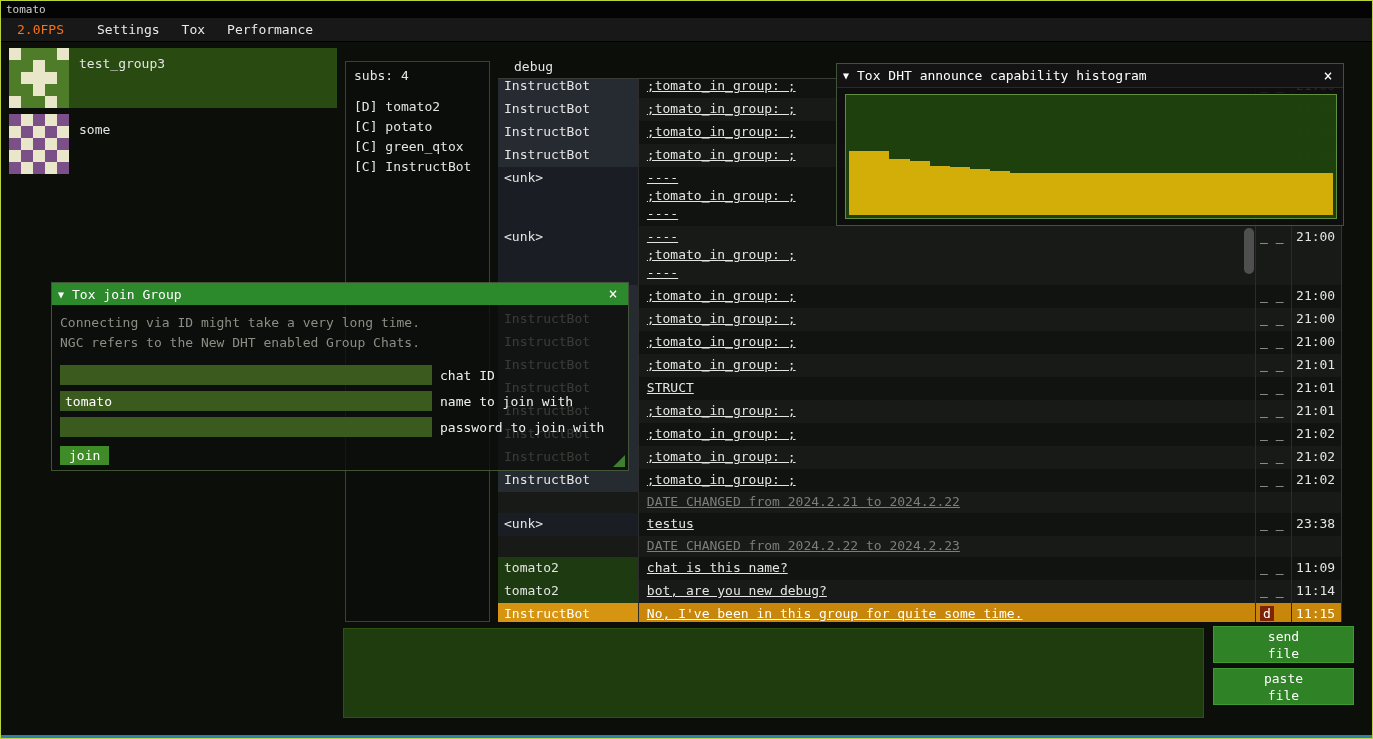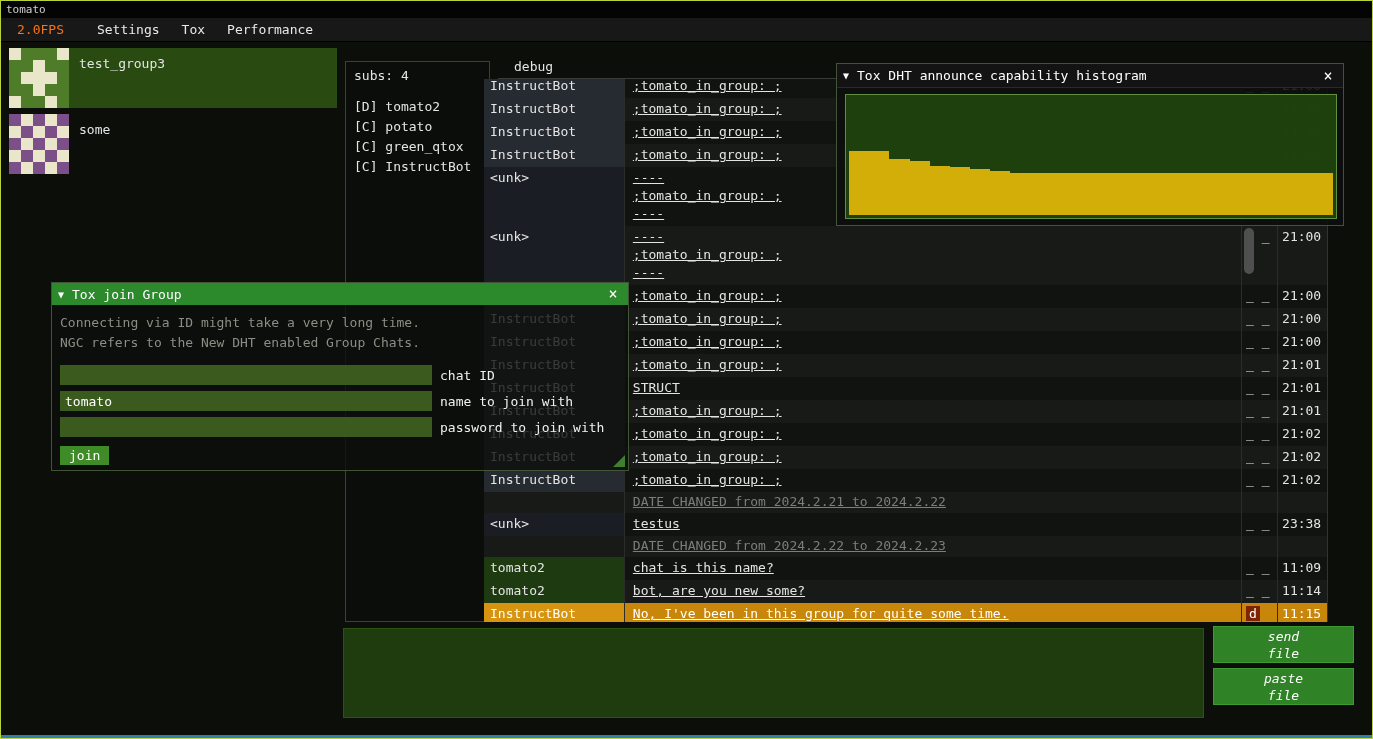--- a/index.html
+++ b/index.html
@@ -20,21 +20,21 @@
   .group-label { margin-left:10px; padding-top:8px; }
 
   
   .subs-panel { position:absolute; left:344px; top:60px; width:145px; height:561px; border:1px solid #3e3e3e; padding:6px 0 0 8px; background:rgba(12,14,10,0.6); }
   .subs-header { margin-bottom:14px; }
   .subs-item { line-height:20px; }
 
   
   .tabbar { position:absolute; left:497px; top:55px; width:844px; height:23px; background:#0c0e0a; border-bottom:1px solid #3a3a3a; z-index:5; }
   .tab-label { display:inline-block; padding-left:16px; line-height:22px; }
-  .chat-table { position:absolute; left:483px; top:78px; width:844px; height:543px; overflow:hidden; border-right:1px solid #333; z-index:1; }
+  .chat-table { position:absolute; left:497px; top:78px; width:844px; height:543px; overflow:hidden; border-right:1px solid #333; z-index:1; }
   .rows { margin-top:-4px; }
   .chat-row { display:flex; line-height:18px; }
   .chat-row:nth-child(odd) { background:#101310; }
   .chat-row:nth-child(even) { background:#171a17; }
   .cell { padding:2px 0 3px 0; }
   .cell-name { width:140px; padding-left:6px; overflow:hidden; white-space:nowrap; }
   .cell-msg  { width:618px; padding-left:8px; border-left:1px solid #2c2c2c;text-decoration:underline; }
   .cell-flags{ width:36px; padding-left:4px; border-left:1px solid #2c2c2c; white-space:nowrap; }
   .cell-time { width:50px; padding-left:4px; border-left:1px solid #2c2c2c; white-space:nowrap; }
   .st-gray  .cell-name { background:#262b31; }
@@ -42,21 +42,21 @@
   .st-green .cell-name { background:#1d3a10; }
   .st-orange { background:#c8860a !important; color:#fff; }
   .st-orange .cell-name { background:#d69410; }
   .st-date { line-height:16px; }
   .st-date .cell-msg { color:#7d7d7d; }
   .flag-d { background:#7e2304; padding:0 3px; }
   .scroll-thumb { position:absolute; left:1243px; top:227px; width:10px; height:46px; background:#4f4f4f; border-radius:5px; z-index:15; }
 
   
   .chat-input { position:absolute; left:342px; top:627px; width:861px; height:90px; background:#1e3c0e; border:1px solid #2c5214; resize:none; color:#e4e4e4; font-family:"DejaVu Sans Mono", monospace; font-size:13px; padding:4px 6px; outline:none; }
-  .file-btn { position:absolute; left:1212px; width:141px; height:37px; background:#2f8226; border:1px solid #3f9a32; color:#fff; font-family:"DejaVu Sans Mono", monospace; font-size:13px; white-space:pre-line; text-align:center; line-height:17px; cursor:default;font-style:italic; }
+  .file-btn { position:absolute; left:1212px; width:141px; height:37px; background:#2f8226; border:1px solid #3f9a32; color:#fff; font-family:"DejaVu Sans Mono", monospace; font-size:13px; white-space:pre-line; text-align:center; line-height:17px; cursor:default; }
   .send-btn { top:625px; }
   .paste-btn { top:667px; }
 
   
   .float-win { position:absolute; border:1px solid rgba(110,140,90,0.55); }
   .win-titlebar { height:22px; display:flex; align-items:center; padding:0 6px; color:#fff; }
   .collapse-arrow { font-size:10px; margin-right:8px; cursor:default; }
   .win-title { flex:1; }
   .win-close { width:18px; text-align:center; font-size:15px; color:#fff; cursor:default; }
 
@@ -324,21 +324,21 @@
           <div class="cell cell-name">tomato2</div>
           <div class="cell cell-msg">
             <div>chat is this name?</div>
           </div>
           <div class="cell cell-flags">_ _</div>
           <div class="cell cell-time">11:09</div>
         </div>
         <div class="chat-row st-green">
           <div class="cell cell-name">tomato2</div>
           <div class="cell cell-msg">
-            <div>bot, are you new some?</div>
+            <div>bot, are you new debug?</div>
           </div>
           <div class="cell cell-flags">_ _</div>
           <div class="cell cell-time">11:14</div>
         </div>
         <div class="chat-row st-orange">
           <div class="cell cell-name">InstructBot</div>
           <div class="cell cell-msg">
             <div>No, I've been in this group for quite some time.</div>
           </div>
           <div class="cell cell-flags"><span class="flag-d">d</span></div>

